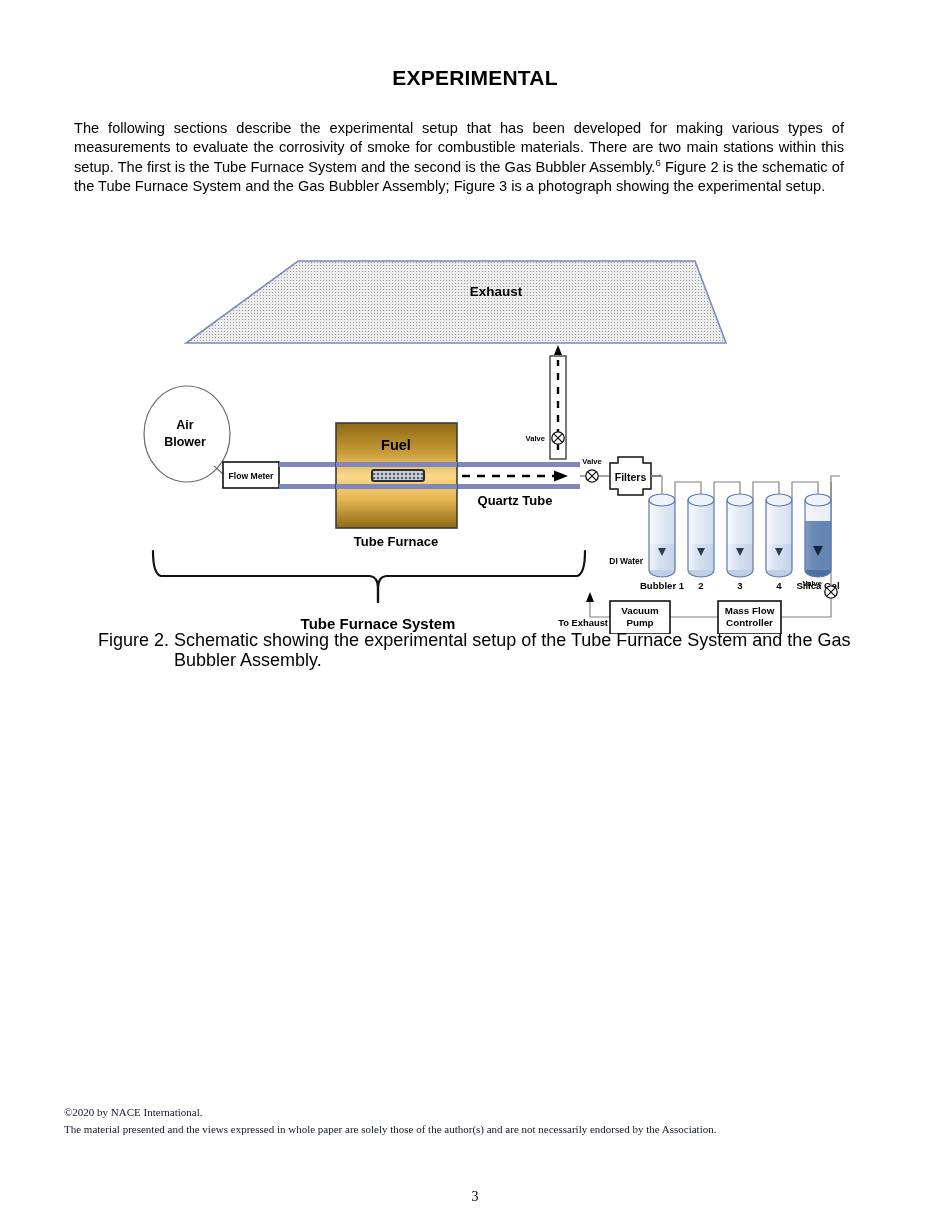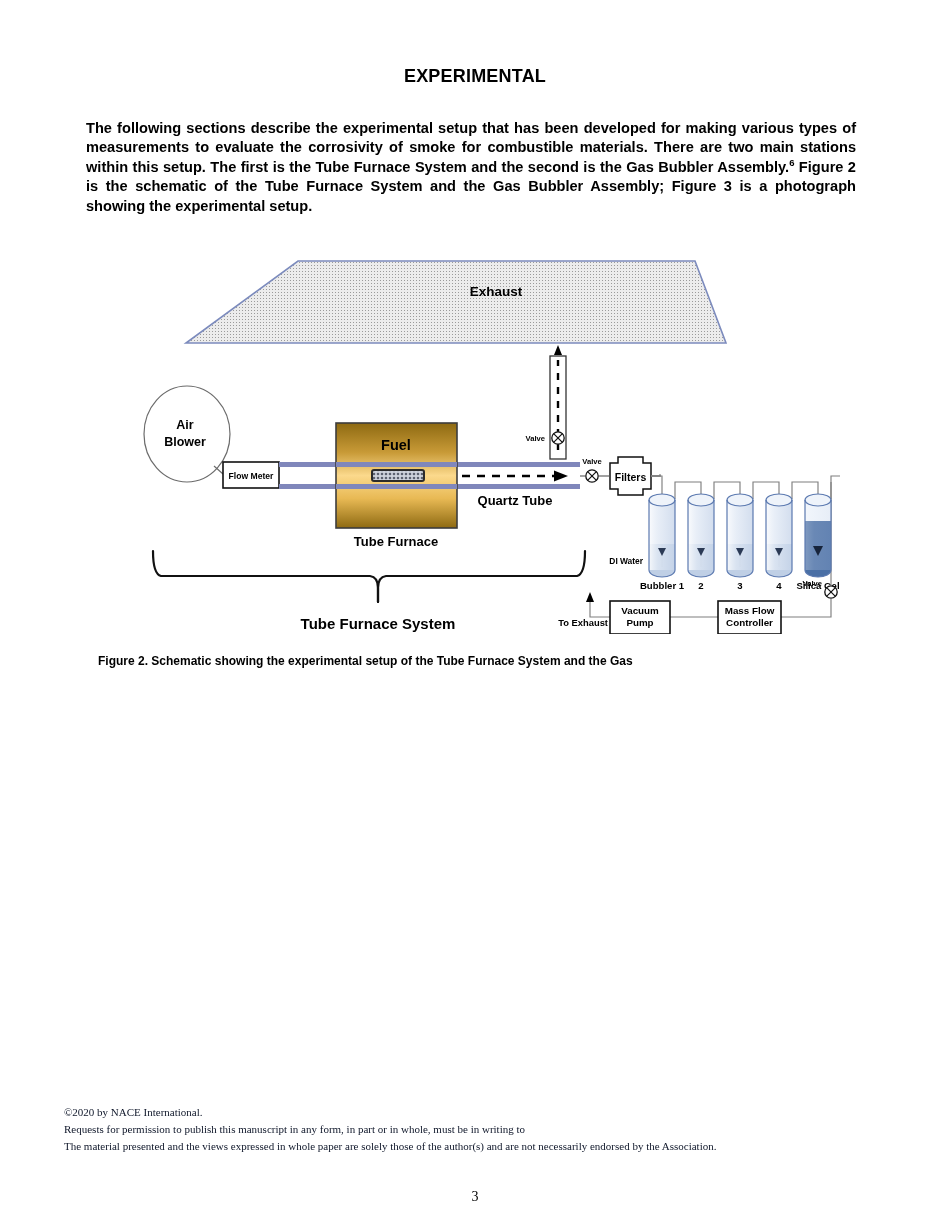--- a/index.html
+++ b/index.html
@@ -23,58 +23,57 @@
     width: 950px;
     height: 1230px;
   }
 
   
   .section-title {
     position: absolute;
     left: 0; top: 66px;
     width: 950px;
     text-align: center;
-    font-size: 18px;
+    font-size: 21px;
     font-weight: bold;
     letter-spacing: 0.2px;
   }
 
   .body-para {
     position: absolute;
-    left: 86px; top: 104px;
+    left: 74px; top: 104px;
     width: 770px;
     font-size: 14.6px;
     line-height: 19.6px;
     text-align: justify;
     text-justify: inter-word;
-    font-weight: bold;
   }
   .body-para sup {
     font-size: 9.5px;
     vertical-align: super;
     line-height: 0;
   }
 
   
   .figure-wrap {
     position: absolute;
     left: 140px;
     top: 244px;
     width: 700px;
     height: 390px;
   }
   .figure-wrap svg { display: block; }
 
   .fig-caption {
     position: absolute;
     left: 98px;
-    top: 652px;
+    top: 631px;
     width: 760px;
-    font-size: 12px;
-    font-weight: bold;
+    font-size: 18px;
+    font-weight: normal;
     line-height: 19.5px;
   }
   .fig-caption .cap-indent {
     display: block;
     padding-left: 76px;
   }
 
   
   .footer {
     position: absolute;
@@ -329,23 +328,23 @@
         <path d="M238,358 v-14 q0,-11 8,-12 L437,332 q8,-2 8,-25"></path>
       </g>
       <text x="238" y="385" text-anchor="middle" font-family="'Liberation Sans', sans-serif" font-size="15" font-weight="bold" fill="#000">Tube Furnace System</text>
 
     </svg>
   </div>
 
 
   <div class="fig-caption">
     <span>Figure 2. Schematic showing the experimental setup of the Tube Furnace System and the Gas</span>
+    <span class="cap-indent">Bubbler Assembly.</span>
   </div>
 
   <div class="footer">
     <div>©2020 by NACE International.</div>
-    <div>Requests for permission to publish this manuscript in any form, in part or in whole, must be in writing to</div>
     <div>The material presented and the views expressed in whole paper are solely those of the author(s) and are not necessarily endorsed by the Association.</div>
   </div>
 
   <div class="page-number">3</div>
 
 </div>
 
 </body></html>

